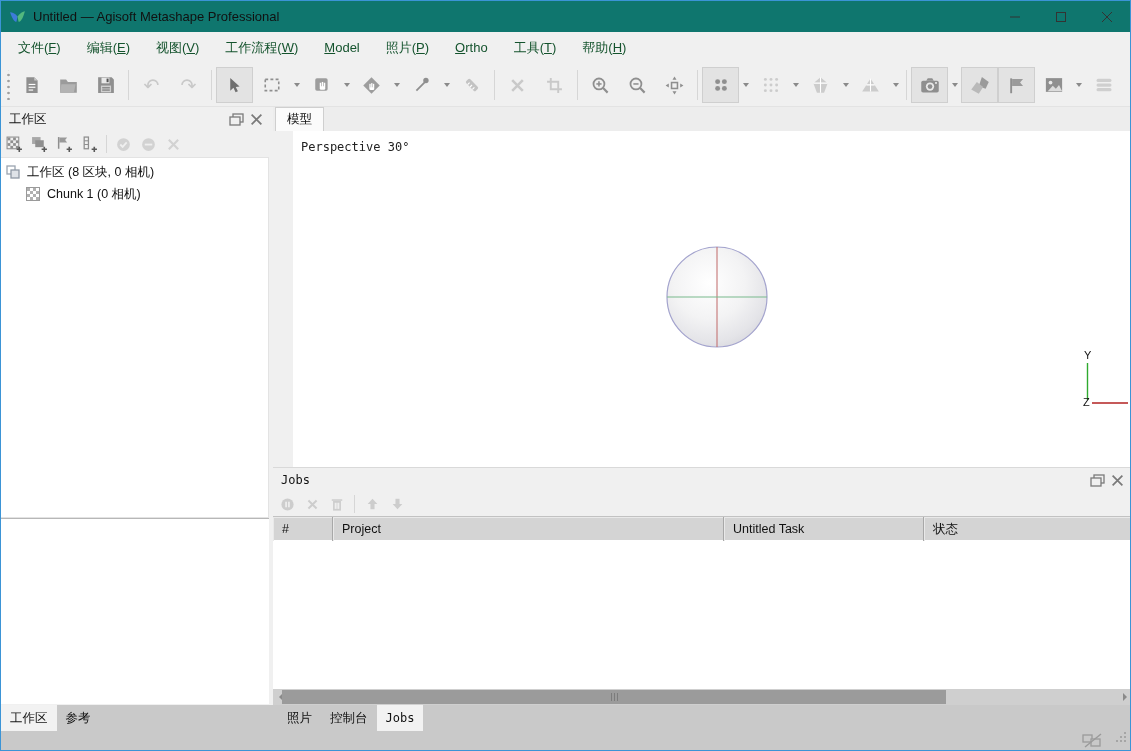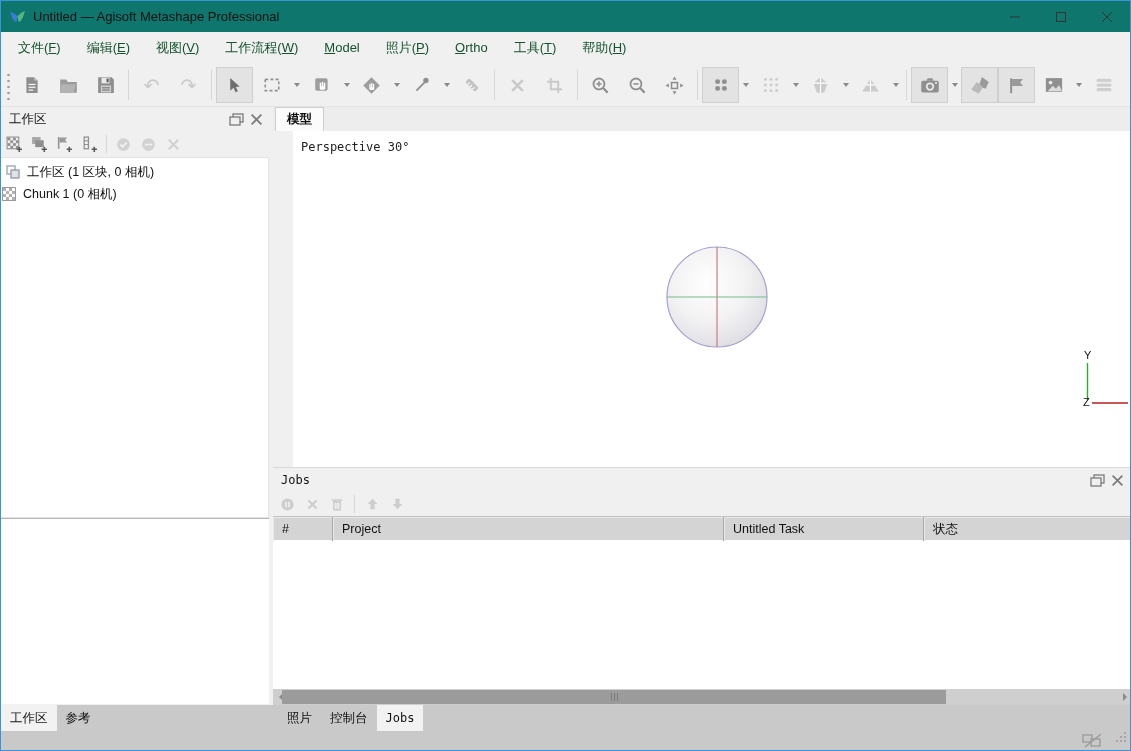--- a/index.html
+++ b/index.html
@@ -37,21 +37,21 @@
   .ptb{width:21px;height:22px;display:flex;align-items:center;justify-content:center;}
   .psep{width:1px;height:18px;background:#d6d6d6;margin:0 2px;}
   .treearea{height:361px;background:#ffffff;border:1px solid #e3e3e3;border-left:none;overflow:hidden;padding-top:3px;}
   .treerow{height:22px;display:flex;align-items:center;font-size:12.5px;color:#111;gap:6px;}
   .treerow .ticon{flex:none;display:flex;}
   .lowerarea{height:186px;background:#ffffff;border-top:1px solid #b7b7b7;}
 
   
   .main{position:absolute;left:272px;top:106px;width:859px;height:598px;}
   .viewtabs{position:absolute;left:0;top:0;width:859px;height:24px;background:#ededed;display:flex;align-items:flex-end;}
-  .viewtab{height:24px;margin-left:2px;padding:0 11px;background:#fbfbfb;border:1px solid #cfcfcf;border-bottom:none;font-size:12.5px;display:flex;align-items:center;color:#111;font-weight:bold;}
+  .viewtab{height:24px;margin-left:2px;padding:0 11px;background:#fbfbfb;border:1px solid #cfcfcf;border-bottom:none;font-size:12.5px;display:flex;align-items:center;color:#111;}
   .modelview{position:absolute;left:16px;top:24px;width:859px;height:336px;background:#ffffff;border-left:4px solid #f0f0f0;}
   .overlay-label{position:absolute;left:8px;top:9px;font-family:"DejaVu Sans Mono",monospace;font-size:12px;color:#222;}
   .sphere-wrap{position:absolute;left:371px;top:113px;}
   .axis-wrap{position:absolute;right:3px;bottom:52px;}
 
   
   .jobspanel{position:absolute;left:0;top:360px;width:859px;height:222px;background:#f0f0f0;border-top:1px solid #d9d9d9;}
   .jobshead{height:24px;display:flex;align-items:center;padding:0 8px;}
   .jobshead .dtitle{font-family:"DejaVu Sans Mono",monospace;font-size:12px;color:#111;}
   .jobstoolbar{height:24px;display:flex;align-items:center;padding-left:4px;gap:5px;}
@@ -446,23 +446,23 @@
       </div>
     </div>
     <div class="treearea">
       <div class="treerow" style="padding-left:4px;">
         <span class="ticon">
           <svg width="16" height="16" viewBox="0 0 16 16">
               <rect x="2" y="2" width="8" height="8" fill="none" stroke="#9aa4b0" stroke-width="1.3"></rect>
               <rect x="6" y="6" width="8" height="8" fill="#dfe3e8" stroke="#8f99a5" stroke-width="1.3"></rect>
             </svg>
         </span>
-        <span>工作区 (1 区块, 0 相机)</span>
-      </div>
-      <div class="treerow" style="text-align:center;">
+        <span>工作区 (8 区块, 0 相机)</span>
+      </div>
+      <div class="treerow" style="padding-left:24px;text-align:center;">
         <span class="ticon">
           <svg width="16" height="16" viewBox="0 0 16 16">
               <rect x="1.5" y="1.5" width="13" height="13" fill="#fff" stroke="#9a9a9a"></rect>
               <g fill="#b0b0b0">
                 <rect x="2" y="2" width="3" height="3"></rect>
                 <rect x="8" y="2" width="3" height="3"></rect>
                 <rect x="5" y="5" width="3" height="3"></rect>
                 <rect x="11" y="5" width="3" height="3"></rect>
                 <rect x="2" y="8" width="3" height="3"></rect>
                 <rect x="8" y="8" width="3" height="3"></rect>

